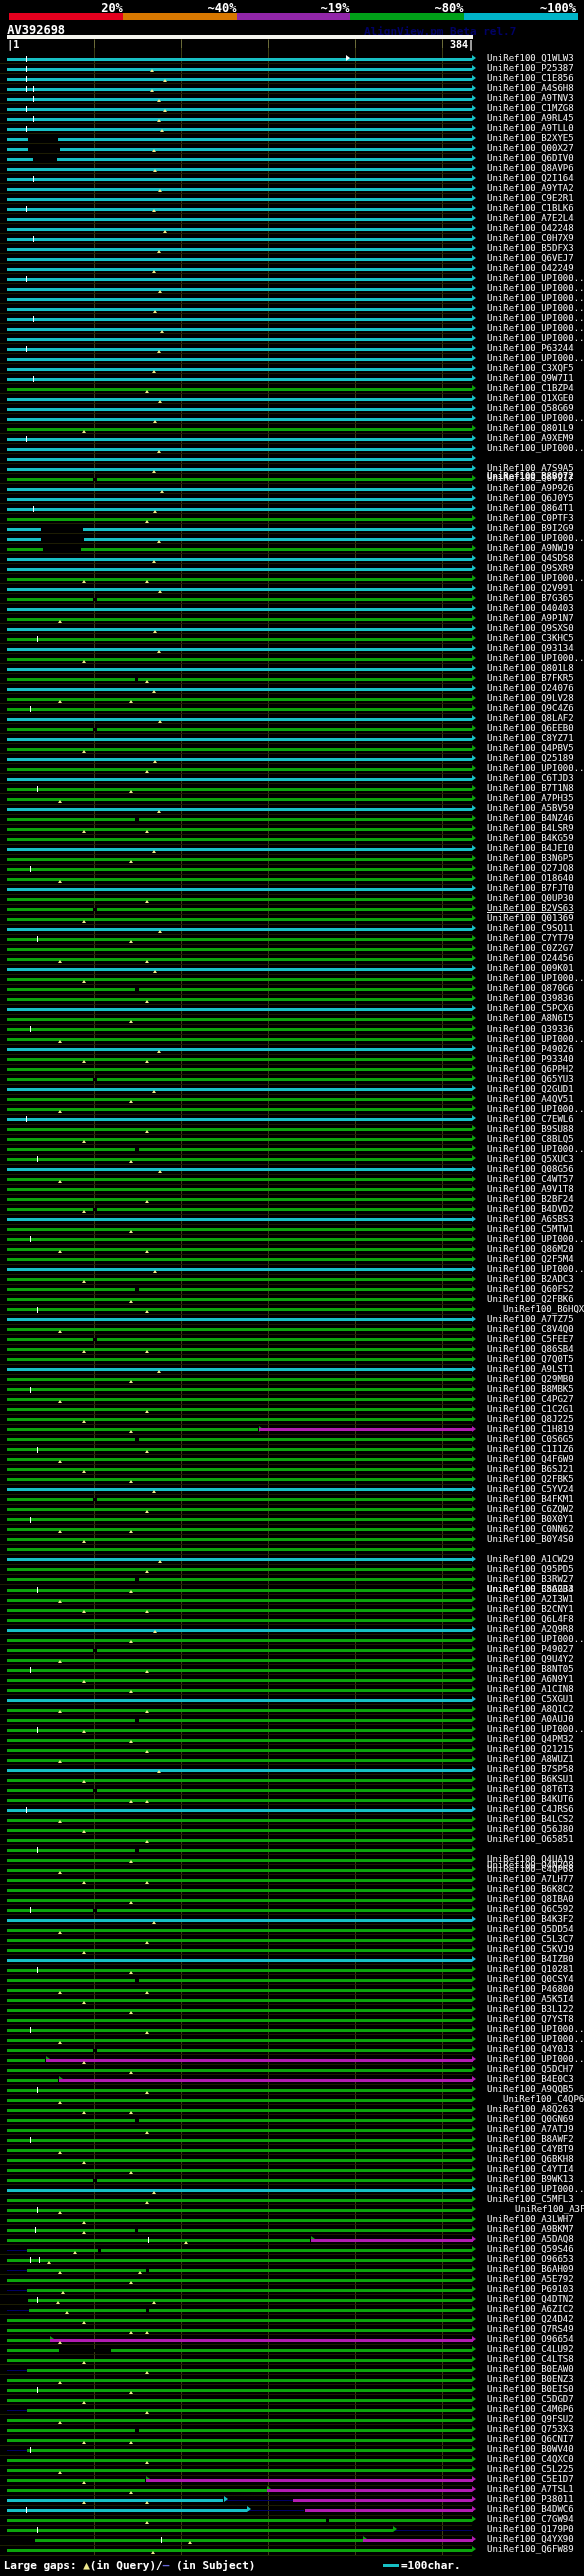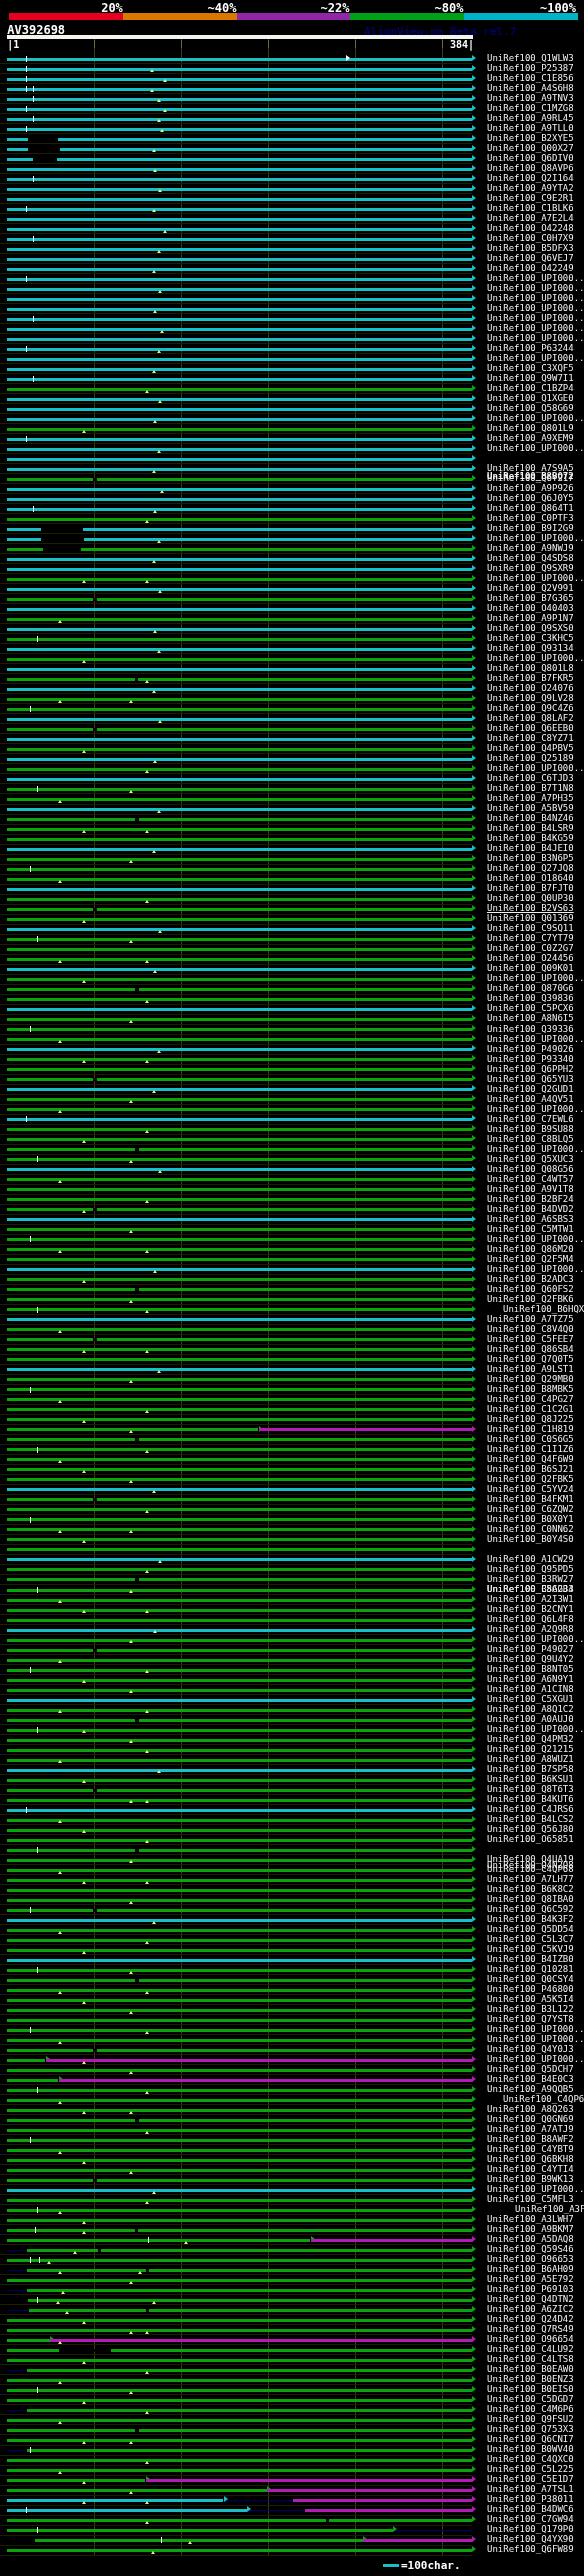--- a/index.html
+++ b/index.html
@@ -30,21 +30,21 @@
 
   <div id="key-bar">
     <div style="background: rgb(228, 0, 30);"></div>
     <div style="background: rgb(216, 120, 0);"></div>
     <div style="background: rgb(145, 38, 168);"></div>
     <div style="background: rgb(0, 160, 24);"></div>
     <div style="background: rgb(0, 180, 200);"></div>
   </div>
   <span class="keylabel" style="left:112px">20%</span>
   <span class="keylabel" style="left:222px">~40%</span>
-  <span class="keylabel" style="left:335px">~22%</span>
+  <span class="keylabel" style="left:335px">~19%</span>
   <span class="keylabel" style="left:449px">~80%</span>
   <span class="keylabel" style="left:558px">~100%</span>
 
   <div id="query-name">AV392698</div>
   <div id="watermark">AlignView.pm Beta rel.7</div>
   <div id="query-bar"></div>
   <div class="ruler-label" style="left:7.3px">|1</div>
   <div class="ruler-label" style="left:450px">384|</div>
 
   <div id="rows">
@@ -1363,17 +1363,18 @@
       <div class="abs" style="left: 161px; top: 2537px; width: 0.9px; height: 6.4px; background: rgb(255, 255, 255);"></div>
       <div class="abs" style="left: 188px; top: 2541px; width: 0px; height: 0px; border-left: 2.7px solid transparent; border-right: 2.7px solid transparent; border-bottom: 3.7px solid rgb(239, 233, 142);"></div>
       <div class="rowlabel" style="top: 2535px;">UniRef100_Q4YX90</div>
       <div class="abs" style="left: 0px; top: 2555px; width: 472px; height: 0.9px; background: rgb(29, 29, 2);"></div>
       <div class="abs" style="left: 7.3px; top: 2549px; width: 465px; height: 2.7px; background: rgb(12, 164, 12);"></div>
       <div class="abs" style="left: 472px; top: 2546px; width: 0px; height: 0px; border-top: 3.7px solid transparent; border-bottom: 3.7px solid transparent; border-left: 4.6px solid rgb(12, 164, 12);"></div>
       <div class="abs" style="left: 151px; top: 2551px; width: 0px; height: 0px; border-left: 2.7px solid transparent; border-right: 2.7px solid transparent; border-bottom: 3.7px solid rgb(239, 233, 142);"></div>
       <div class="rowlabel" style="top: 2545px;">UniRef100_Q6FW89</div>
     </div>
 
+  <div id="footer"><span>Large gaps:</span> <span class="tri">▲</span><span>(in Query)/</span><span class="dash">–</span><span> (in Subject)</span></div>
   <div id="scale-legend">
     <span id="scale-swatch" class="abs"></span><span>=100char.</span>
   </div>
 </div>
 
 
 </body></html>

